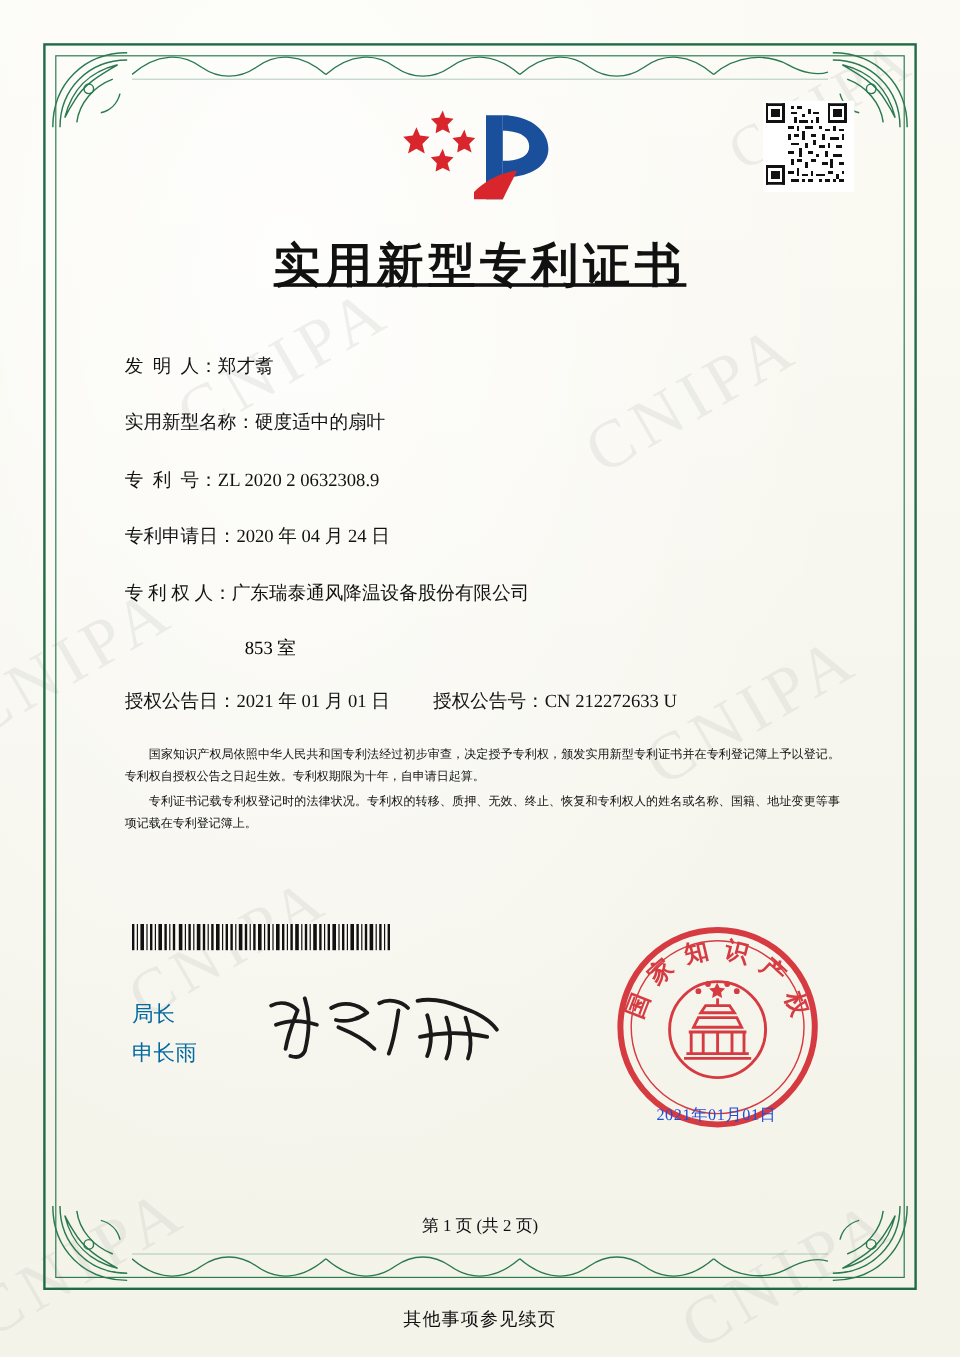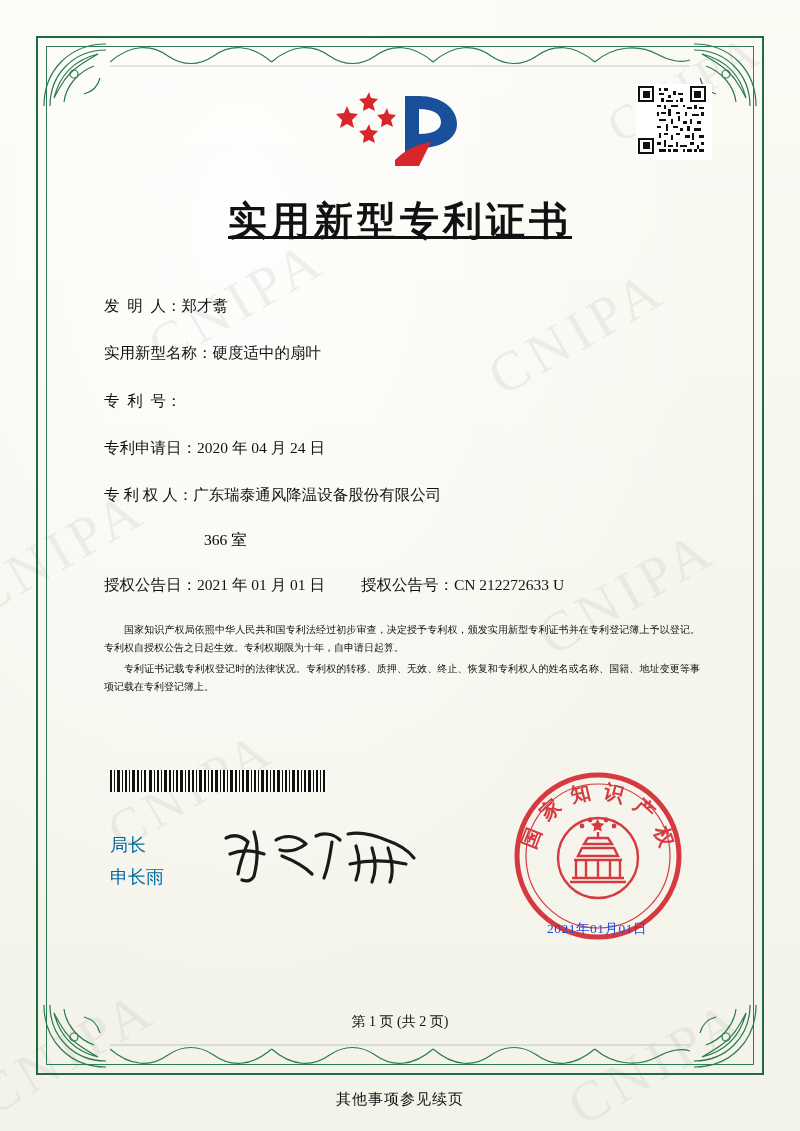--- a/index.html
+++ b/index.html
@@ -436,32 +436,33 @@
       <div class="field">
         <span class="lbl">发  明  人：</span>
         <span class="val">郑才翥</span>
       </div>
       <div class="field">
         <span class="lbl">实用新型名称：</span>
         <span class="val">硬度适中的扇叶</span>
       </div>
       <div class="field">
         <span class="lbl">专  利  号：</span>
+        <span class="val">ZL 2020 2 0632308.9</span>
       </div>
       <div class="field">
         <span class="lbl">专利申请日：</span>
         <span class="val">2020 年 04 月 24 日</span>
       </div>
       <div class="field">
         <span class="lbl">专 利 权 人：</span>
         <span class="val">广东瑞泰通风降温设备股份有限公司</span>
       </div>
     </div>
     <div class="subline">
-      <span class="indent"></span><span>366 室</span>
+      <span class="indent"></span><span>853 室</span>
     </div>
 
     <div class="fields" style="margin-top:0;">
       <div class="field two-col">
         <span class="lbl">授权公告日：</span>
         <span>2021 年 01 月 01 日</span>
         <span class="val2-lbl">授权公告号：</span>
         <span>CN 212272633 U</span>
       </div>
     </div>

